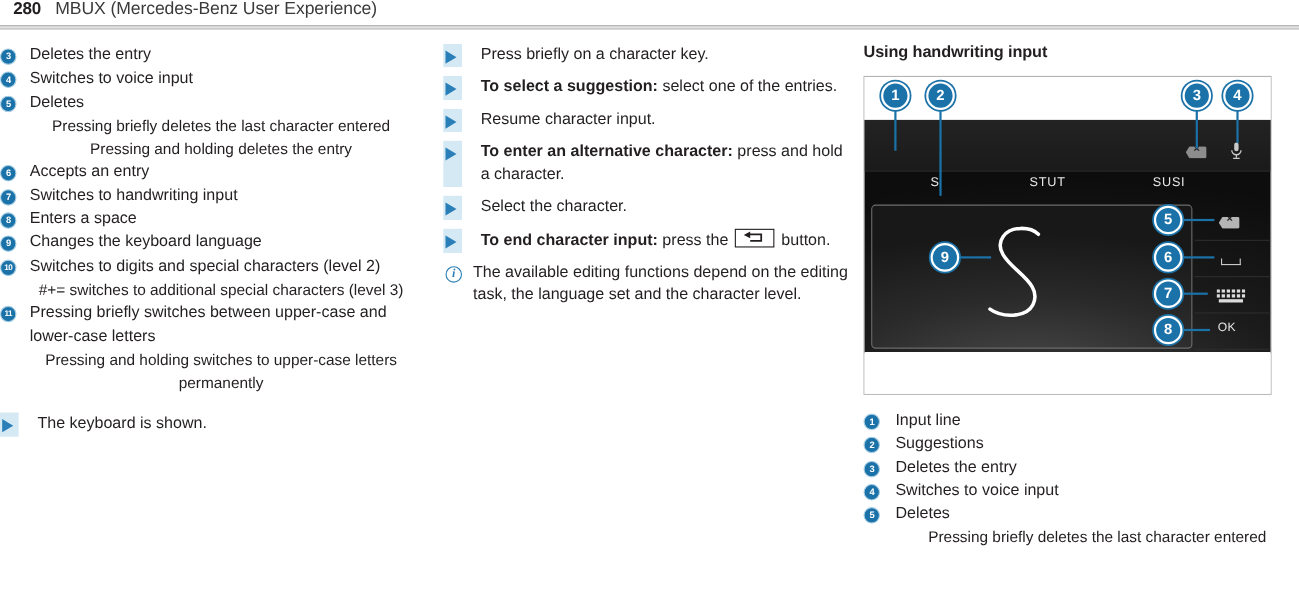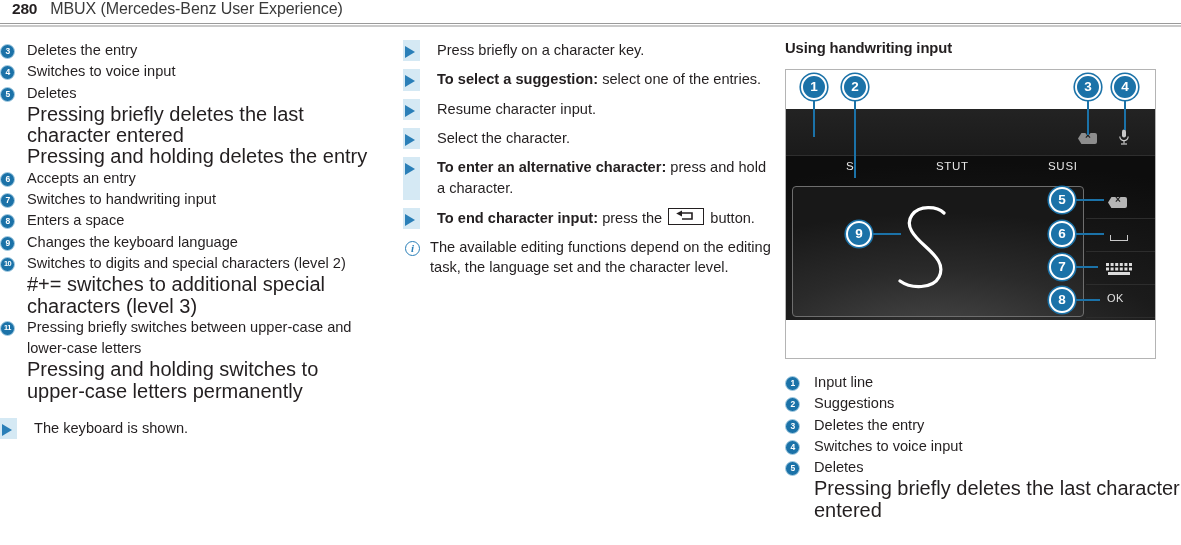--- a/index.html
+++ b/index.html
@@ -85,24 +85,25 @@
   }
   .num-badge.wide { font-size: 7.4px; }
   .num-text {
     font-size: 14.6px;
     line-height: 21.3px;
     color: #231f20;
     padding-left: 12px;
     flex: 1 1 auto;
   }
   .sub-text {
-    font-size: 20px;
+    font-size: 14px;
     line-height: 21.3px;
     color: #231f20;
     padding-left: 27px;
+    text-align: center;
   }
 
   
   .arrow-block {
     position: relative;
     padding-left: 34px;
     margin-bottom: 8px;
   }
   .arrow-block .bluebar {
     position: absolute;
@@ -463,27 +464,27 @@
 
   <div class="arrow-block">
     <div class="bluebar"></div>
     <div class="arrow"></div>
     <div class="atext">Resume character input.</div>
   </div>
 
   <div class="arrow-block">
     <div class="bluebar"></div>
     <div class="arrow"></div>
-    <div class="atext">Select the character.</div>
+    <div class="atext"><b>To enter an alternative character:</b><span> press and hold a character.</span></div>
   </div>
 
   <div class="arrow-block">
     <div class="bluebar"></div>
     <div class="arrow"></div>
-    <div class="atext"><b>To enter an alternative character:</b><span> press and hold a character.</span></div>
+    <div class="atext">Select the character.</div>
   </div>
 
   <div class="arrow-block">
     <div class="bluebar"></div>
     <div class="arrow"></div>
     <div class="atext"><b>To end character input:</b><span> press the </span><span class="key-glyph"><svg width="24" height="12" viewBox="0 0 24 12">
             <path d="M6 3 H19 V9 H9" stroke="#231f20" stroke-width="1.6" fill="none"></path>
             <path d="M9 0.5 L3.2 3.6 L9 6.6 Z" fill="#231f20"></path>
           </svg></span><span> button.</span></div>
   </div>

